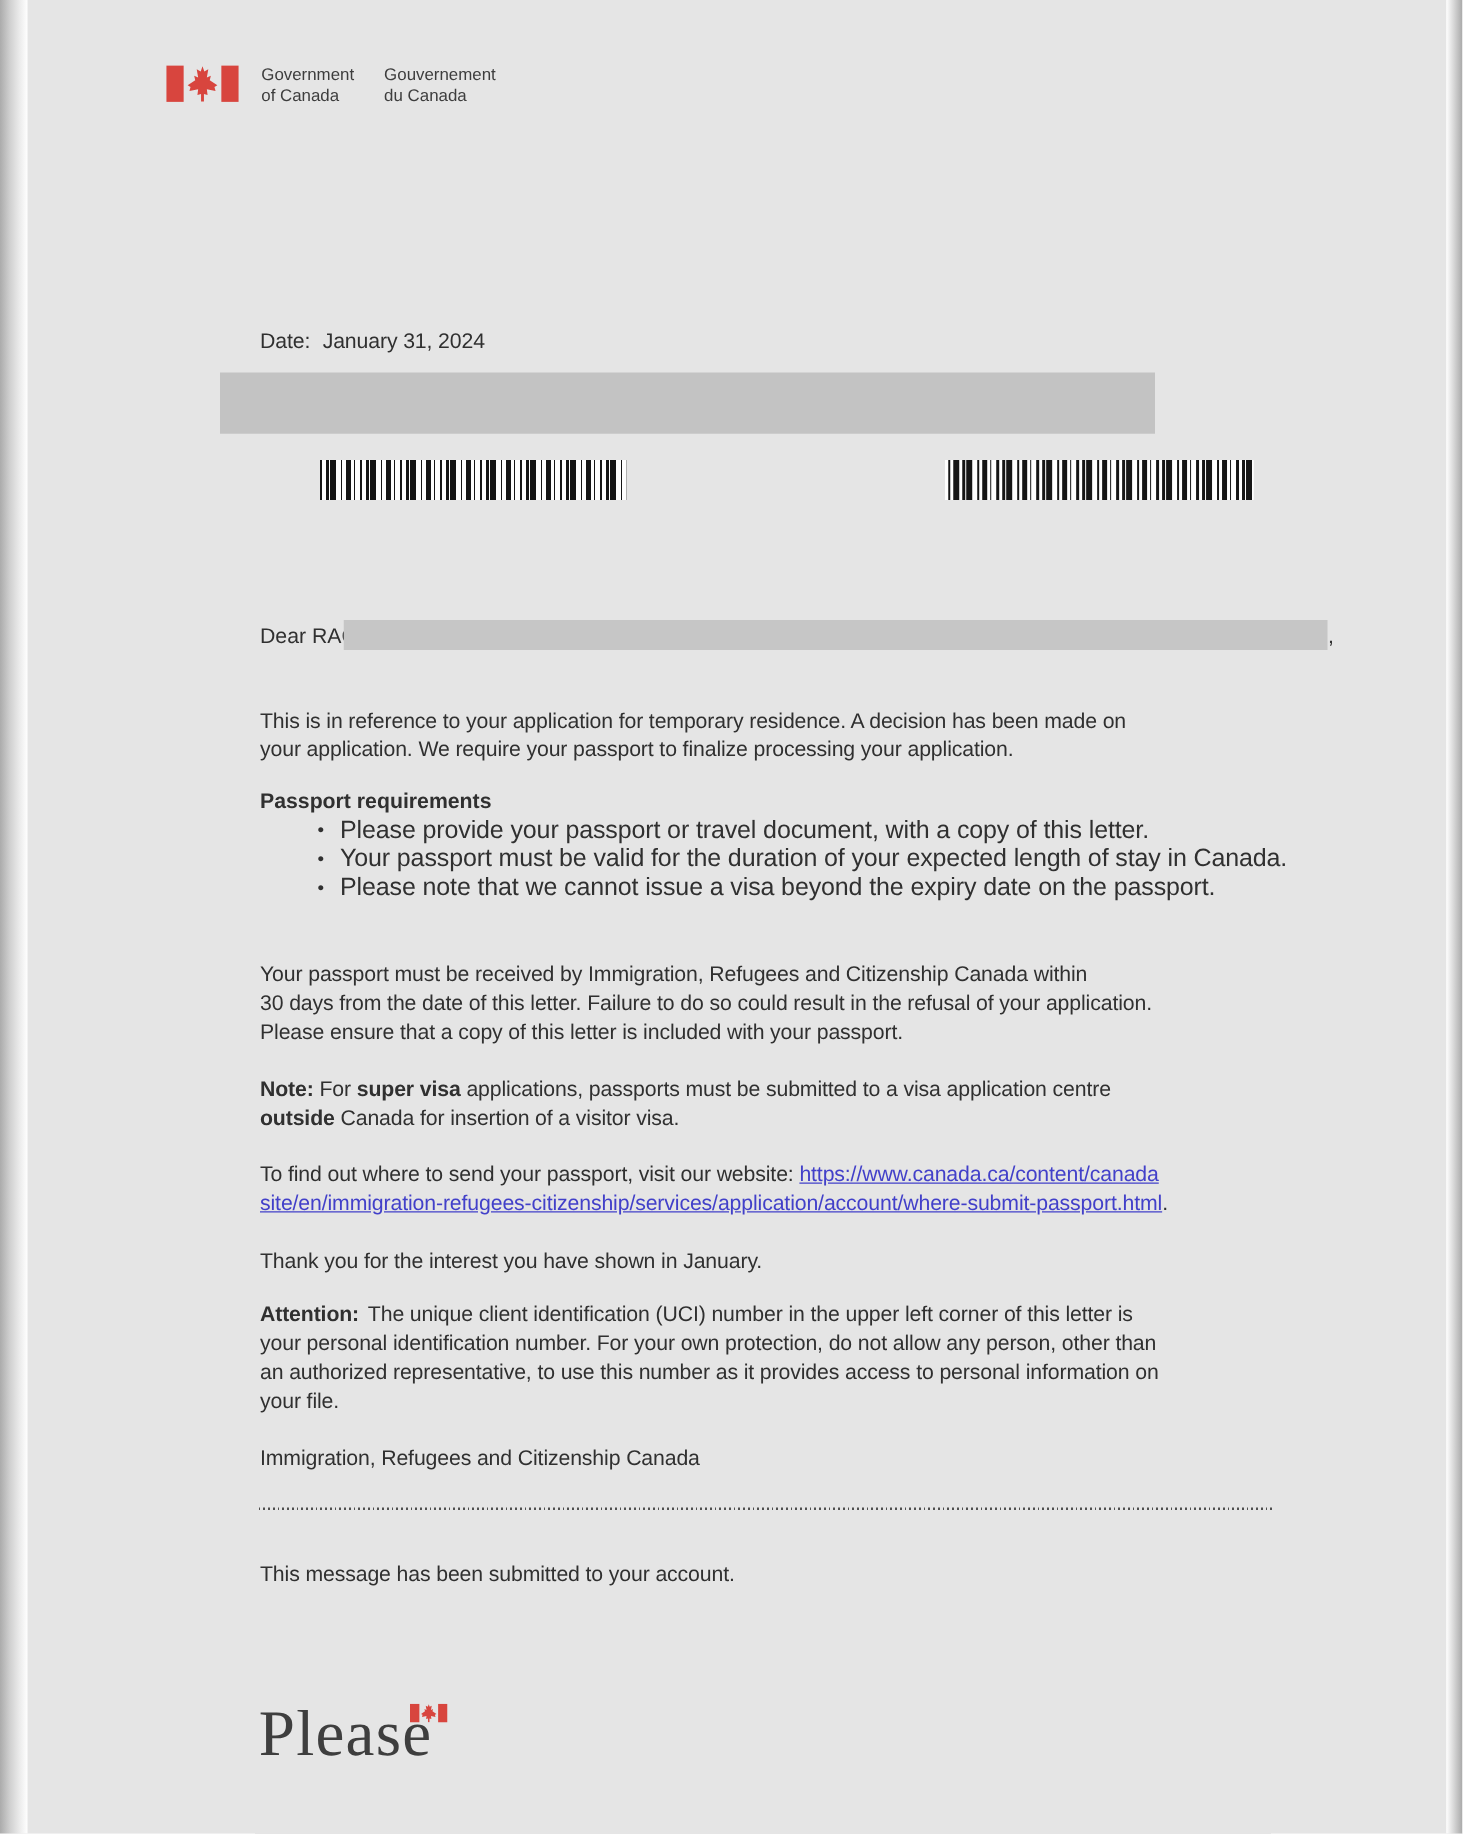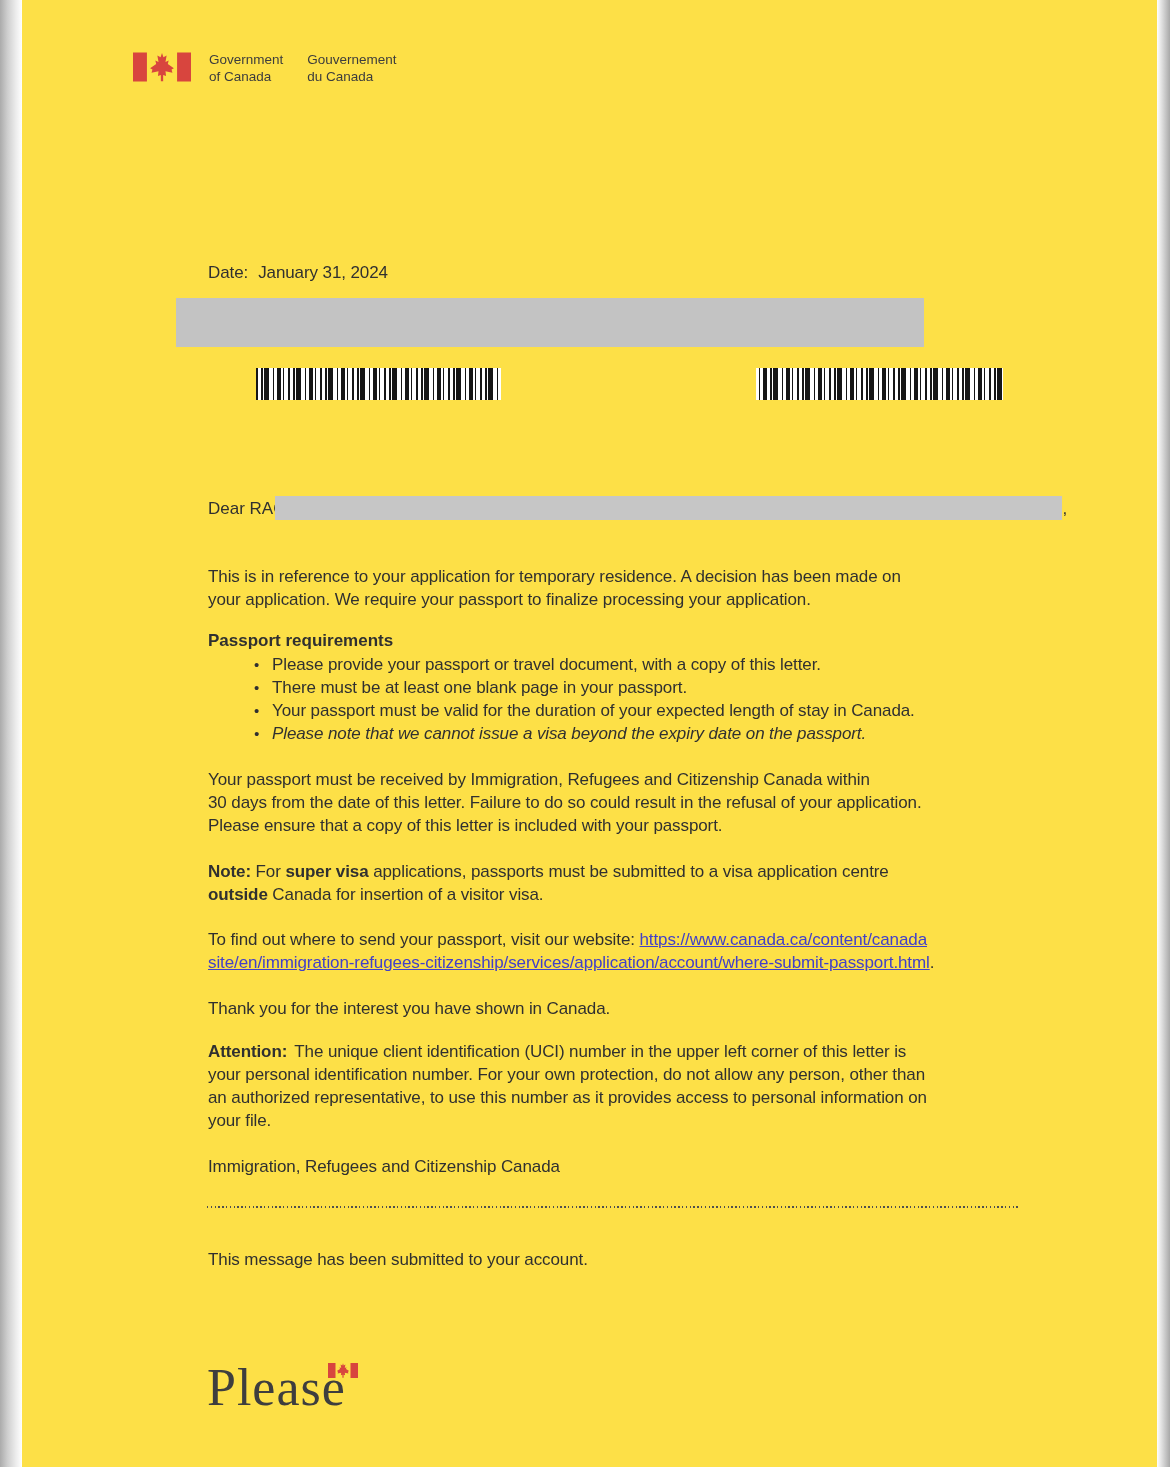--- a/index.html
+++ b/index.html
@@ -1,17 +1,17 @@
 <!DOCTYPE html>
 <html><head>
 <meta charset="utf-8">
 <style>
   html,body{margin:0;padding:0;background:#ffffff;}
   .page{
-    position:relative;width:1170px;height:1467px;background:#fde047;overflow:hidden;
+    position:relative;width:1170px;height:1467px;background:#e5e5e5;overflow:hidden;
     font-family:"Liberation Sans","DejaVu Sans",sans-serif;color:#303030;
   }
   
   .edge-left{position:absolute;left:0;top:0;width:22px;height:100%;
     background:linear-gradient(90deg,#ababab 0,#cfcfcf 35%,#ececec 72%,#ffffff 100%);}
   .edge-right{position:absolute;right:0;top:0;width:13px;height:100%;
     background:linear-gradient(270deg,#a8a8a8 0,#d8d8d8 55%,#ffffff 100%);}
 
   .abs{position:absolute;}
 
@@ -38,21 +38,21 @@
   .ref-note{left:209px;top:430px;font-size:18px;font-style:italic;font-weight:600;color:#c8393f;letter-spacing:-0.1px;}
 
   .salutation{left:208px;top:496px;font-size:17px;}
   .redact-inline{display:inline-block;width:787px;height:24px;background:#c6c6c6;vertical-align:-6px;margin-left:-10px;}
 
   .para{font-size:17px;line-height:23px;letter-spacing:-0.1px;width:860px;}
   .p-intro{left:208px;top:565px;}
   .h-passport{left:208px;top:631px;font-size:17px;font-weight:700;}
   .bullets{left:208px;top:653px;width:860px;}
   .bullets ul{margin:0;padding:0;list-style:none;}
-  .bullets li{position:relative;padding-left:64px;line-height:23px;font-size:17px;letter-spacing:-0.1px;}
+  .bullets li{position:relative;padding-left:64px;line-height:23px;font-size:20px;letter-spacing:-0.1px;}
   .bullets li::before{content:"\2022";position:absolute;left:46px;top:0;font-size:15px;}
   .bullets li:nth-child(4){font-style:italic;}
   .p-deadline{left:208px;top:768px;}
   .p-note{left:208px;top:860px;}
   .p-note b, .p-attention b{font-weight:700;}
   .p-website{left:208px;top:928px;}
   .p-website a{color:#4240c9;text-decoration:underline;cursor:pointer;}
   .p-thanks{left:208px;top:997px;}
   .p-attention{left:208px;top:1040px;}
   .p-attention .att-label{margin-right:7px;}
@@ -110,37 +110,36 @@
   <div class="abs salutation">
     <span>Dear RAC</span><span class="redact-inline"></span><span>,</span>
   </div>
 
   <div class="abs para p-intro">This is in reference to your application for temporary residence. A decision has been made on<br>your application. We require your passport to finalize processing your application.</div>
 
   <div class="abs h-passport">Passport requirements</div>
   <div class="abs bullets">
     <ul>
       <li><span>Please provide your passport or travel document, with a copy of this letter.</span></li>
-      <li><span>There must be at least one blank page in your passport.</span></li>
       <li><span>Your passport must be valid for the duration of your expected length of stay in Canada.</span></li>
       <li><span>Please note that we cannot issue a visa beyond the expiry date on the passport.</span></li>
     </ul>
   </div>
 
   <div class="abs para p-deadline">Your passport must be received by Immigration, Refugees and Citizenship Canada within<br>30 days from the date of this letter. Failure to do so could result in the refusal of your application.<br>Please ensure that a copy of this letter is included with your passport.</div>
 
   <div class="abs para p-note">
     <b>Note:</b><span> For </span><b>super visa</b><span> applications, passports must be submitted to a visa application centre</span><br><b>outside</b><span> Canada for insertion of a visitor visa.</span>
   </div>
 
   <div class="abs para p-website">
     <span>To find out where to send your passport, visit our website: </span><a><span>https://www.canada.ca/content/canada</span><br><span>site/en/immigration-refugees-citizenship/services/application/account/where-submit-passport.html</span></a><span>.</span>
   </div>
 
-  <div class="abs para p-thanks">Thank you for the interest you have shown in Canada.</div>
+  <div class="abs para p-thanks">Thank you for the interest you have shown in January.</div>
 
   <div class="abs para p-attention">
     <b class="att-label">Attention:</b><span>The unique client identification (UCI) number in the upper left corner of this letter is<br>your personal identification number. For your own protection, do not allow any person, other than<br>an authorized representative, to use this number as it provides access to personal information on<br>your file.</span>
   </div>
 
   <div class="abs para p-signature">Immigration, Refugees and Citizenship Canada</div>
 
   <div class="abs dotted"></div>
 
   <div class="abs para p-msg1">This message has been submitted to your account.</div>

